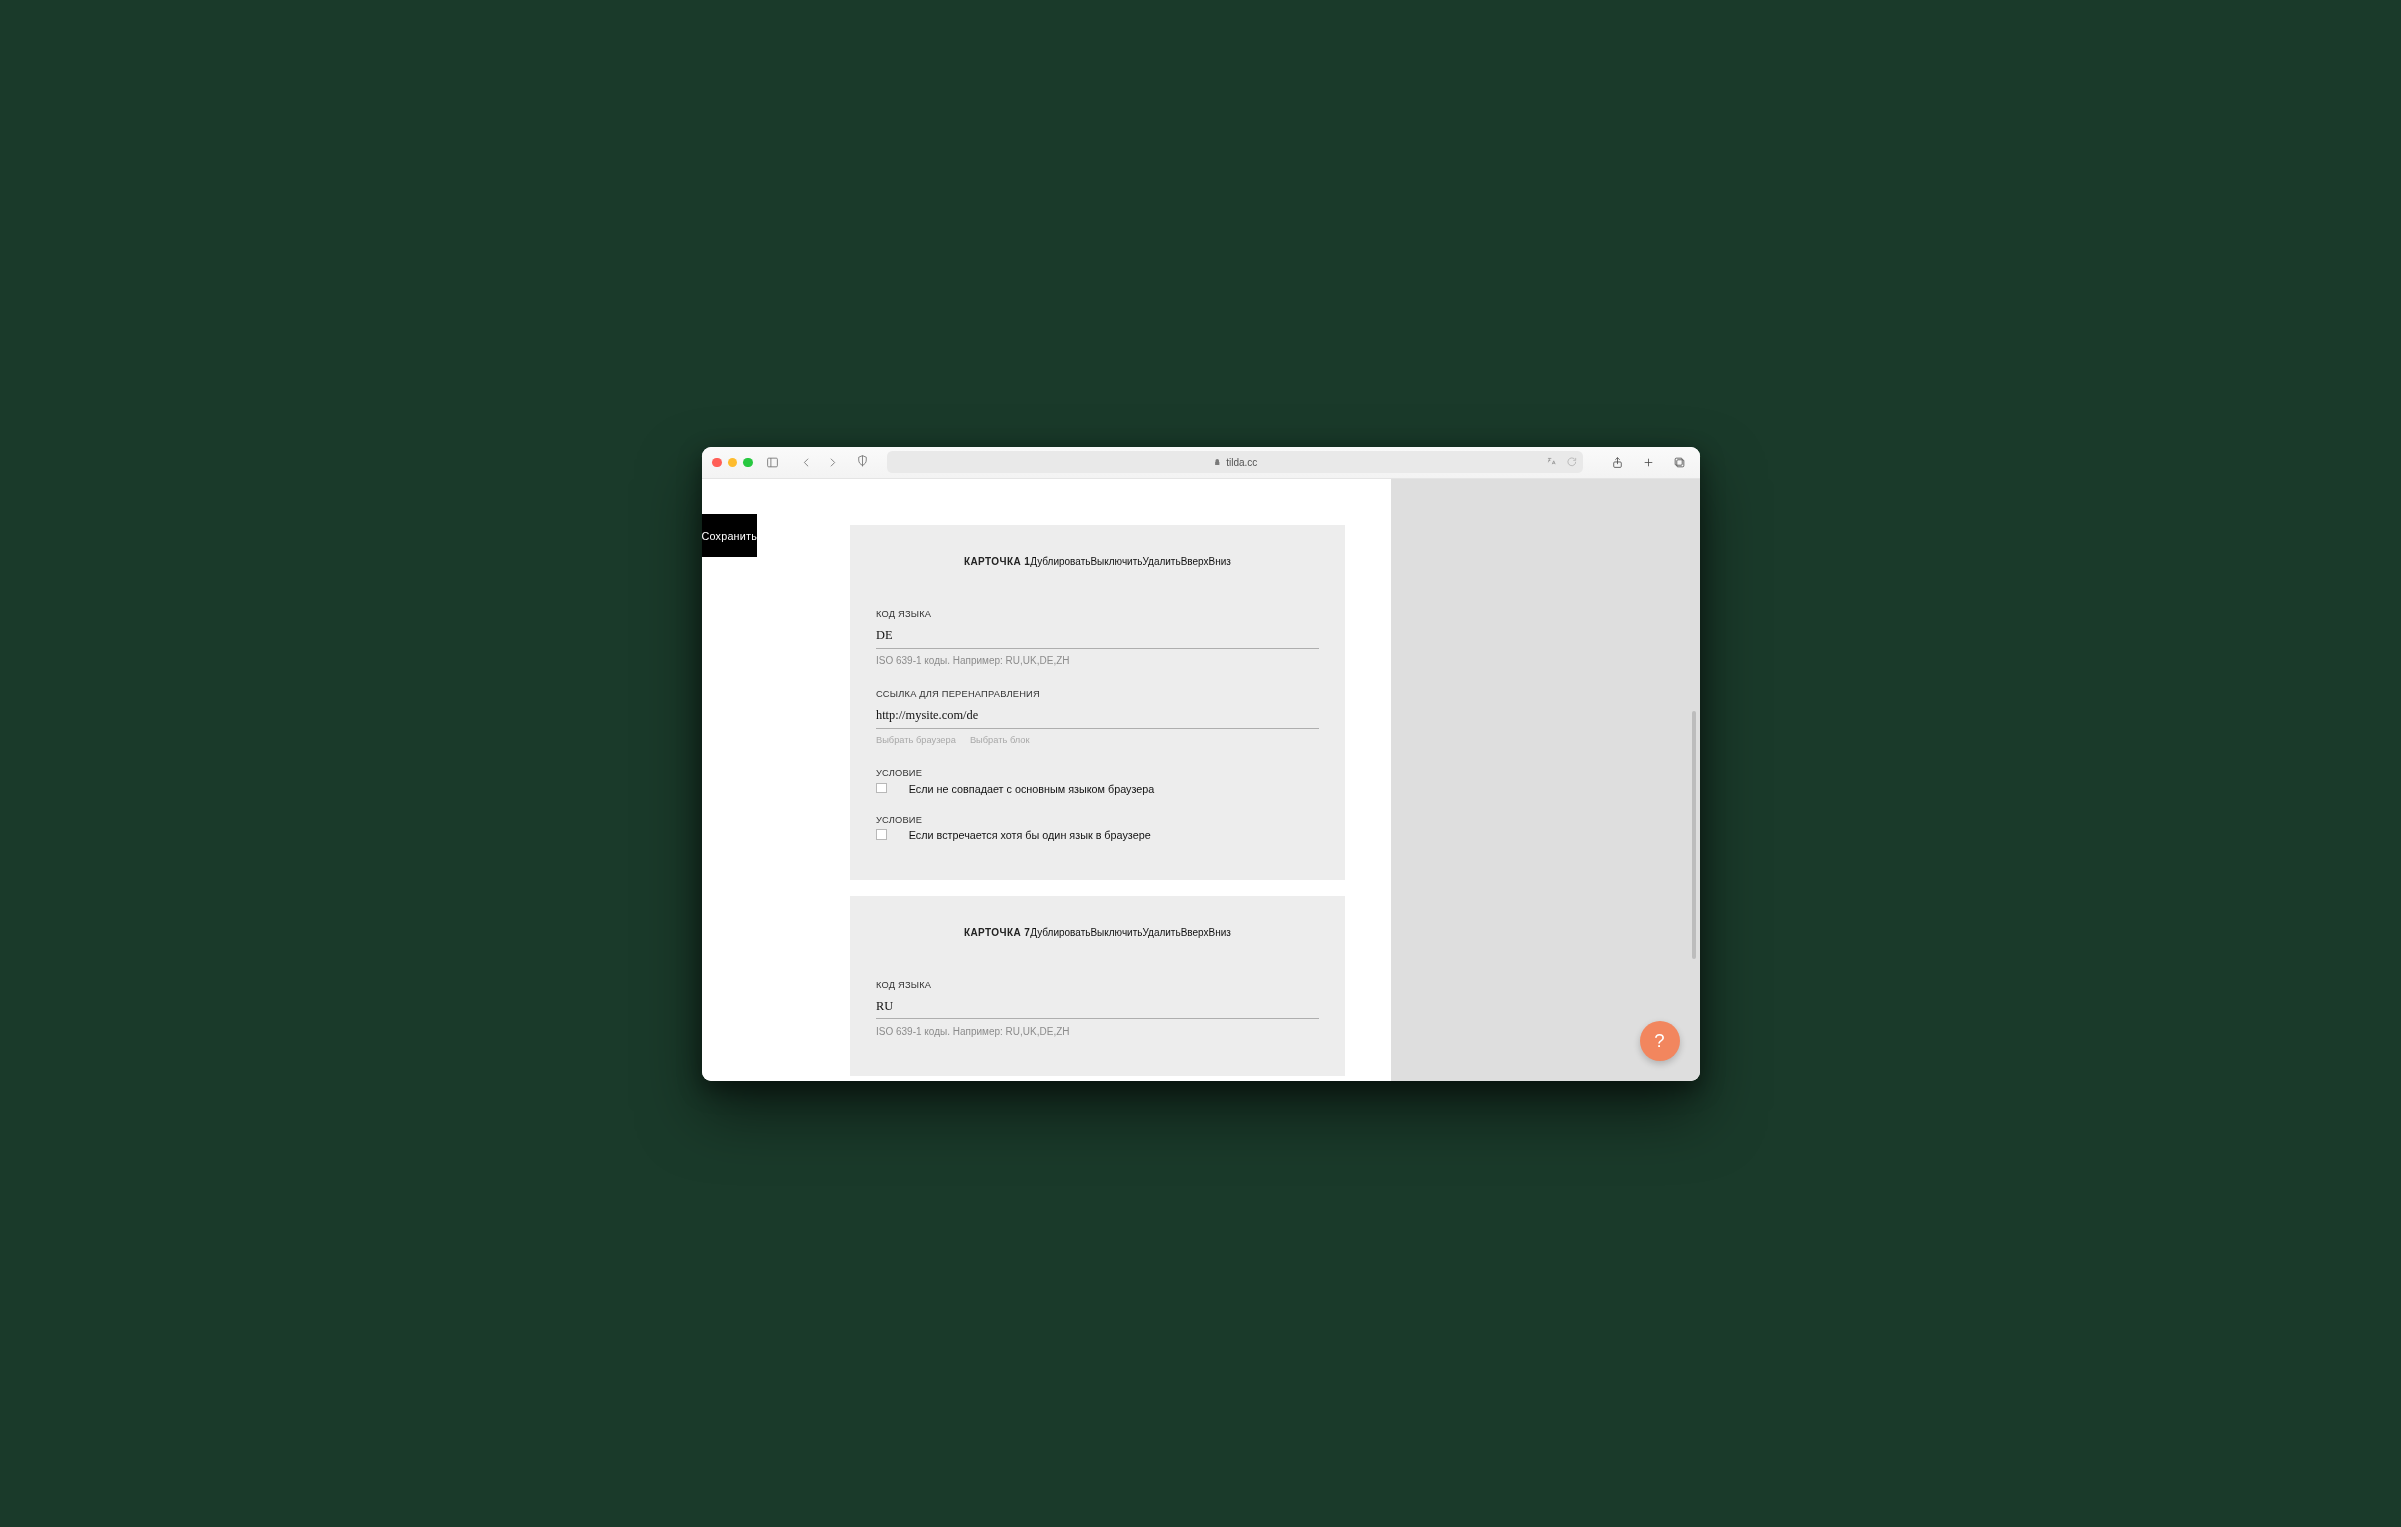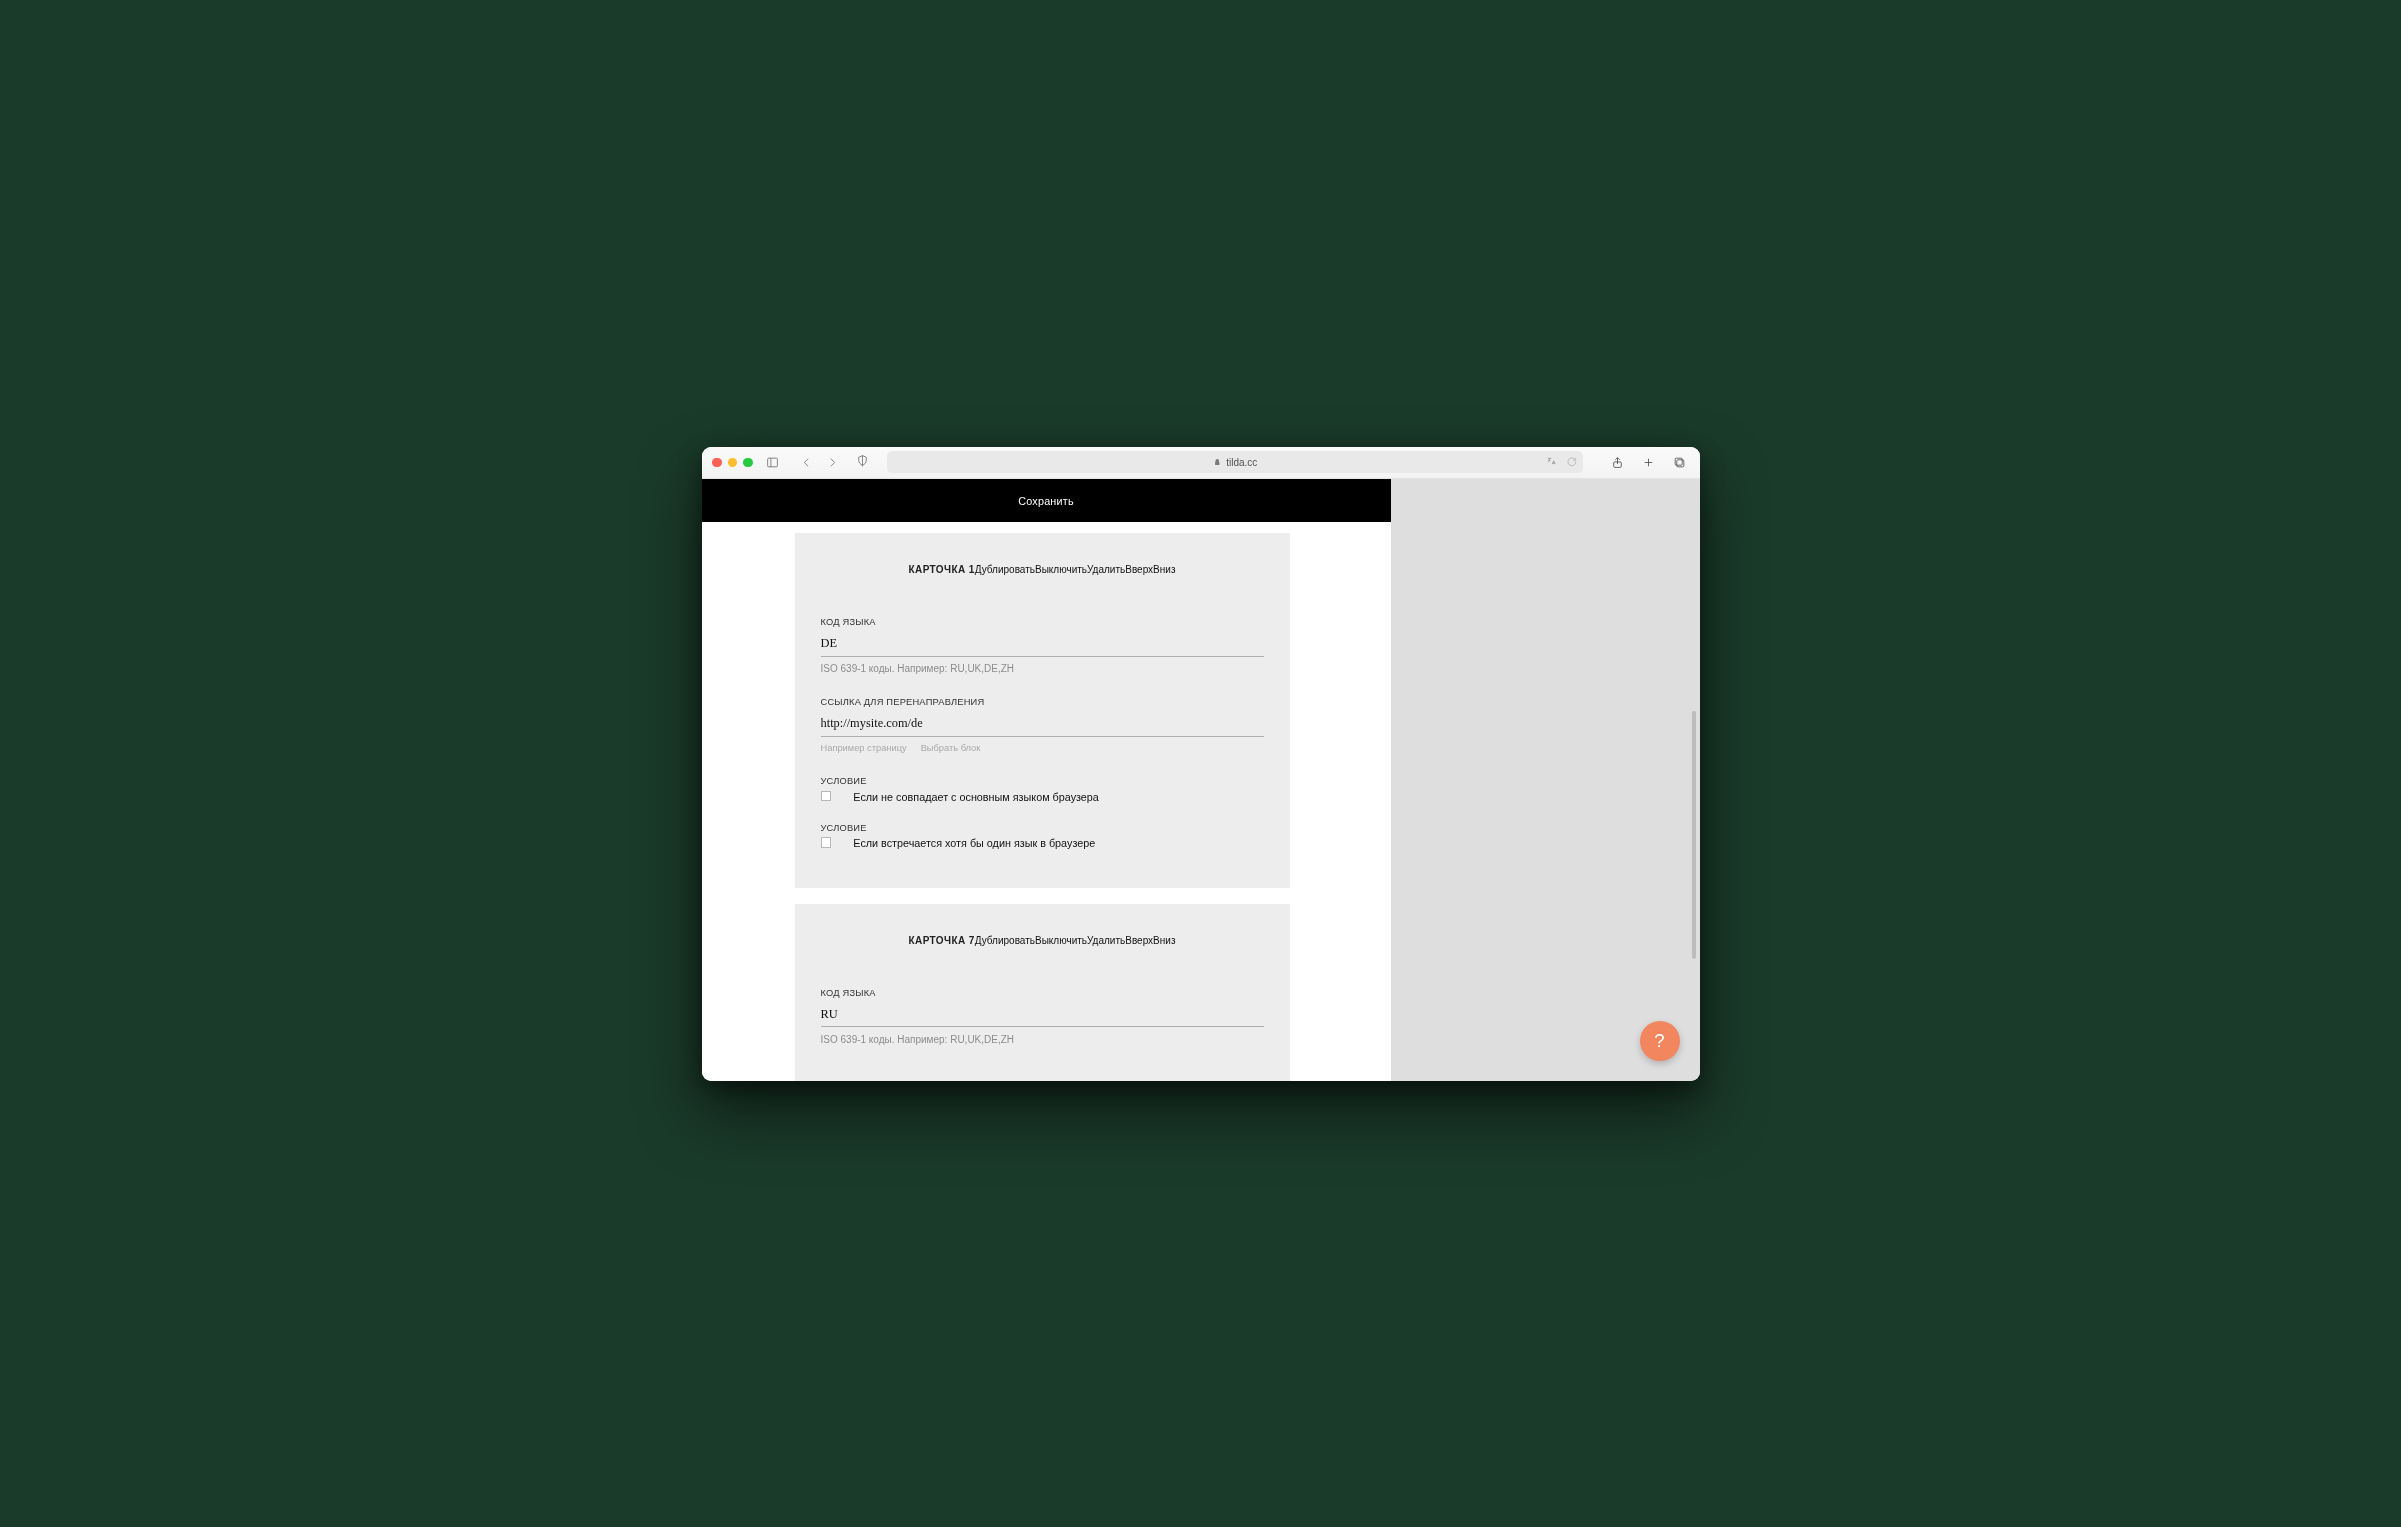--- a/index.html
+++ b/index.html
@@ -80,22 +80,22 @@
     flex:1;
     display:flex;
     overflow:hidden;
   }
 
   .left {
     flex:1;
     background:#fff;
     overflow:hidden;
     display:flex;
-    flex-direction:column;
     position:relative;
+    margin-top:35px;
   }
 
   .header-buttons {
     display:flex;
     height:43px;
     flex:none;
   }
   .hbtn {
     flex:1;
     display:flex;
@@ -303,21 +303,21 @@
             <div class="field">
               <div class="field-label">КОД ЯЗЫКА</div>
               <input class="field-input" value="DE" style="">
               <div class="field-hint">ISO 639-1 коды. Например: RU,UK,DE,ZH</div>
             </div>
 
             <div class="field">
               <div class="field-label">ССЫЛКА ДЛЯ ПЕРЕНАПРАВЛЕНИЯ</div>
               <input class="field-input" value="http://mysite.com/de" style="">
               <div class="field-links">
-                <span>Например страницу</span>
+                <span>Выбрать браузера</span>
                 <span>Выбрать блок</span>
               </div>
             </div>
 
             <div>
               <div class="cond-label">УСЛОВИЕ</div>
               <div class="check">
                 <div class="box"></div>
                 <div class="lbl">Если не совпадает с основным языком браузера</div>
               </div>

